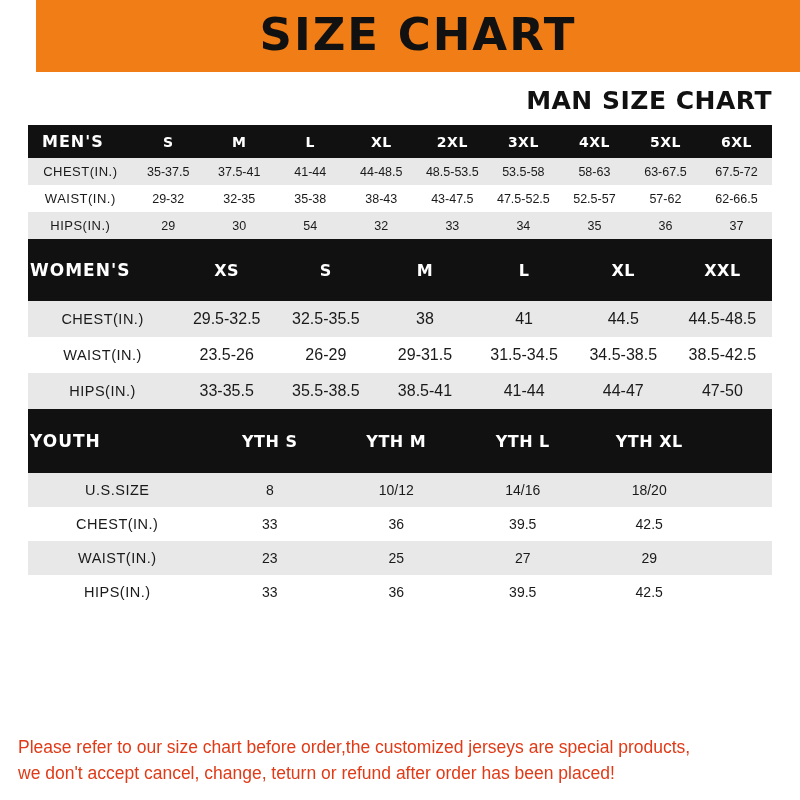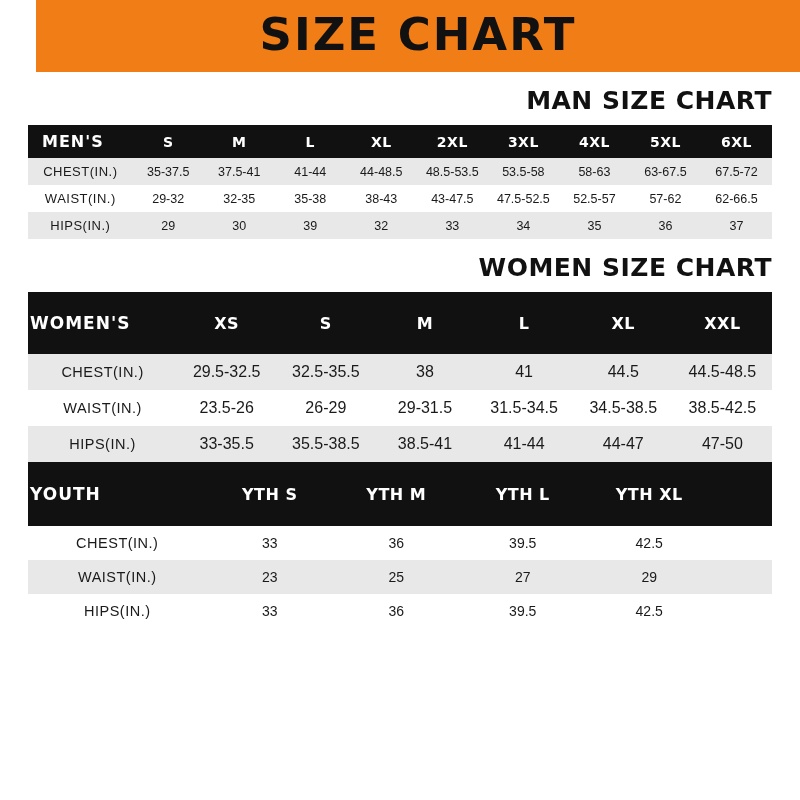--- a/index.html
+++ b/index.html
@@ -177,34 +177,33 @@
           <td>43-47.5</td>
           <td>47.5-52.5</td>
           <td>52.5-57</td>
           <td>57-62</td>
           <td>62-66.5</td>
         </tr>
         <tr class="band-light">
           <td class="rowlabel">HIPS(IN.)</td>
           <td>29</td>
           <td>30</td>
-          <td>39</td>
+          <td>54</td>
           <td>32</td>
           <td>33</td>
           <td>34</td>
           <td>35</td>
           <td>36</td>
           <td>37</td>
         </tr>
       </tbody>
     </table>
   </div>
 
   <div class="section">
-    <div class="section-title">WOMEN SIZE CHART</div>
     <table class="women-table">
       <thead>
         <tr>
           <th class="rowlabel" style="width:20%">WOMEN'S</th>
           <th style="width:13.3%">XS</th>
           <th style="width:13.3%">S</th>
           <th style="width:13.3%">M</th>
           <th style="width:13.3%">L</th>
           <th style="width:13.3%">XL</th>
           <th style="width:13.3%">XXL</th>
@@ -248,20 +247,28 @@
         <tr>
           <th class="rowlabel" style="width:24%">YOUTH</th>
           <th style="width:17%">YTH S</th>
           <th style="width:17%">YTH M</th>
           <th style="width:17%">YTH L</th>
           <th style="width:17%">YTH XL</th>
           <th style="width:8%"></th>
         </tr>
       </thead>
       <tbody>
+        <tr class="band-light">
+          <td class="rowlabel">U.S.SIZE</td>
+          <td>8</td>
+          <td>10/12</td>
+          <td>14/16</td>
+          <td>18/20</td>
+          <td></td>
+        </tr>
         <tr class="band-white">
           <td class="rowlabel">CHEST(IN.)</td>
           <td>33</td>
           <td>36</td>
           <td>39.5</td>
           <td>42.5</td>
           <td></td>
         </tr>
         <tr class="band-light">
           <td class="rowlabel">WAIST(IN.)</td>
@@ -276,14 +283,18 @@
           <td>33</td>
           <td>36</td>
           <td>39.5</td>
           <td>42.5</td>
           <td></td>
         </tr>
       </tbody>
     </table>
   </div>
 
+  <div class="footer-note">
+    <div>Please refer to our size chart before order,the customized jerseys are special products,</div>
+    <div>we don't accept cancel, change, teturn or refund after order has been placed!</div>
+  </div>
 
 </div>
 
 </body></html>

